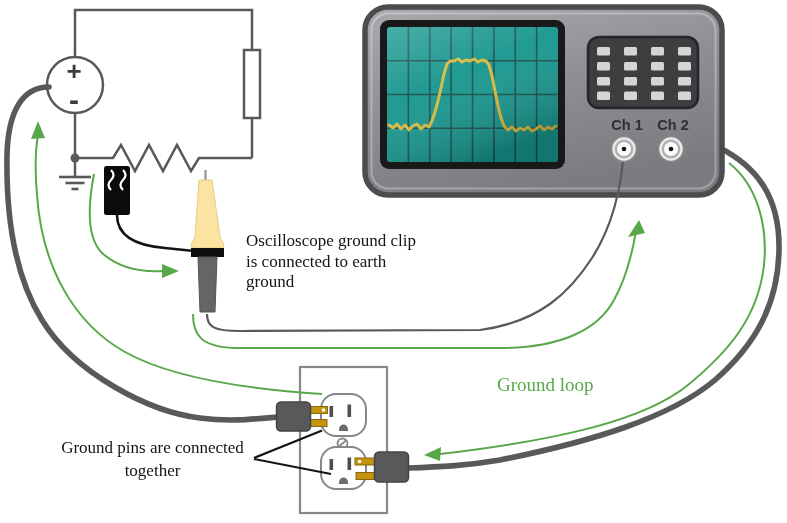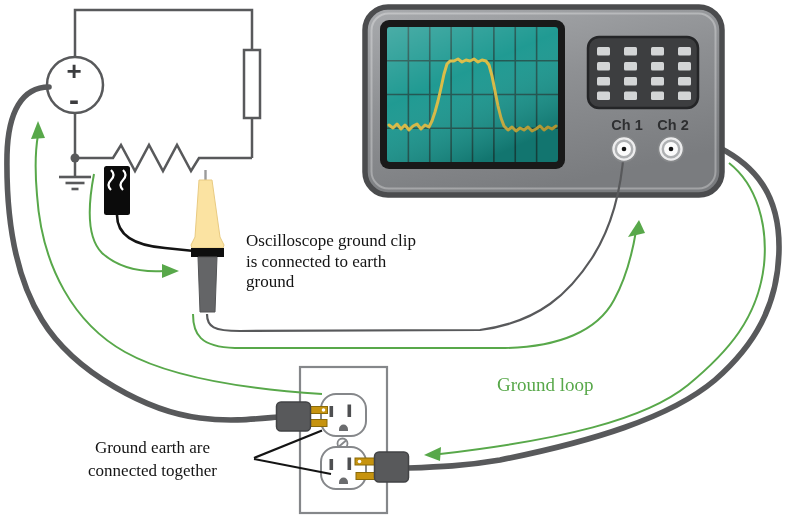--- a/index.html
+++ b/index.html
@@ -169,15 +169,15 @@
     <polygon points="424,455 441,447 440,461"></polygon>
   </g>
 
   <g stroke="#141414" stroke-width="2.2">
     <line x1="254" y1="458" x2="322" y2="430.5"></line>
     <line x1="254" y1="459" x2="331" y2="474"></line>
   </g>
 </svg>
 
   <div class="note probe">Oscilloscope ground clip is connected to earth ground</div>
-  <div class="note pins">Ground earth are connected together</div>
+  <div class="note pins">Ground pins are connected together</div>
   <div class="note loop">Ground loop</div>
 </div>
 
 </body></html>

